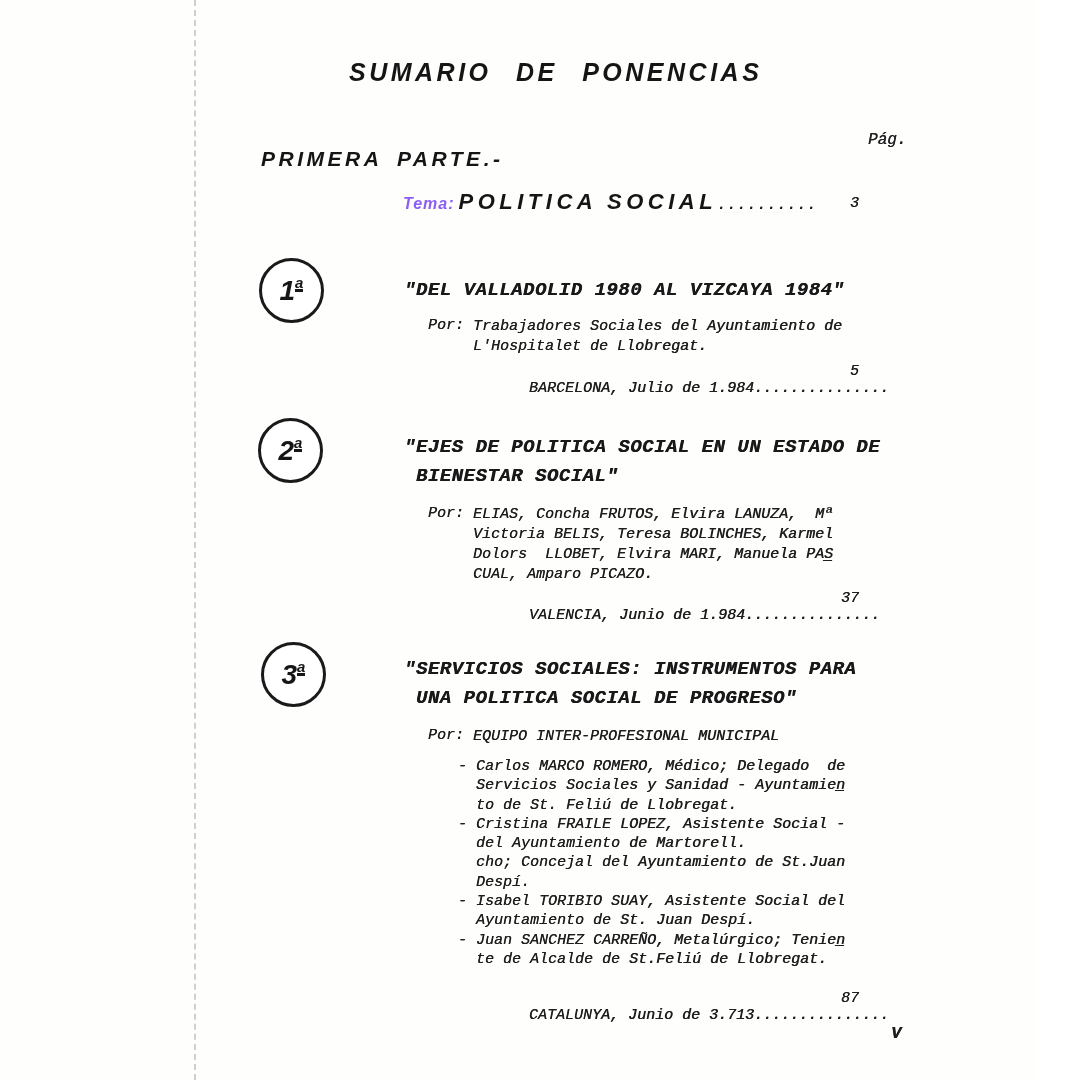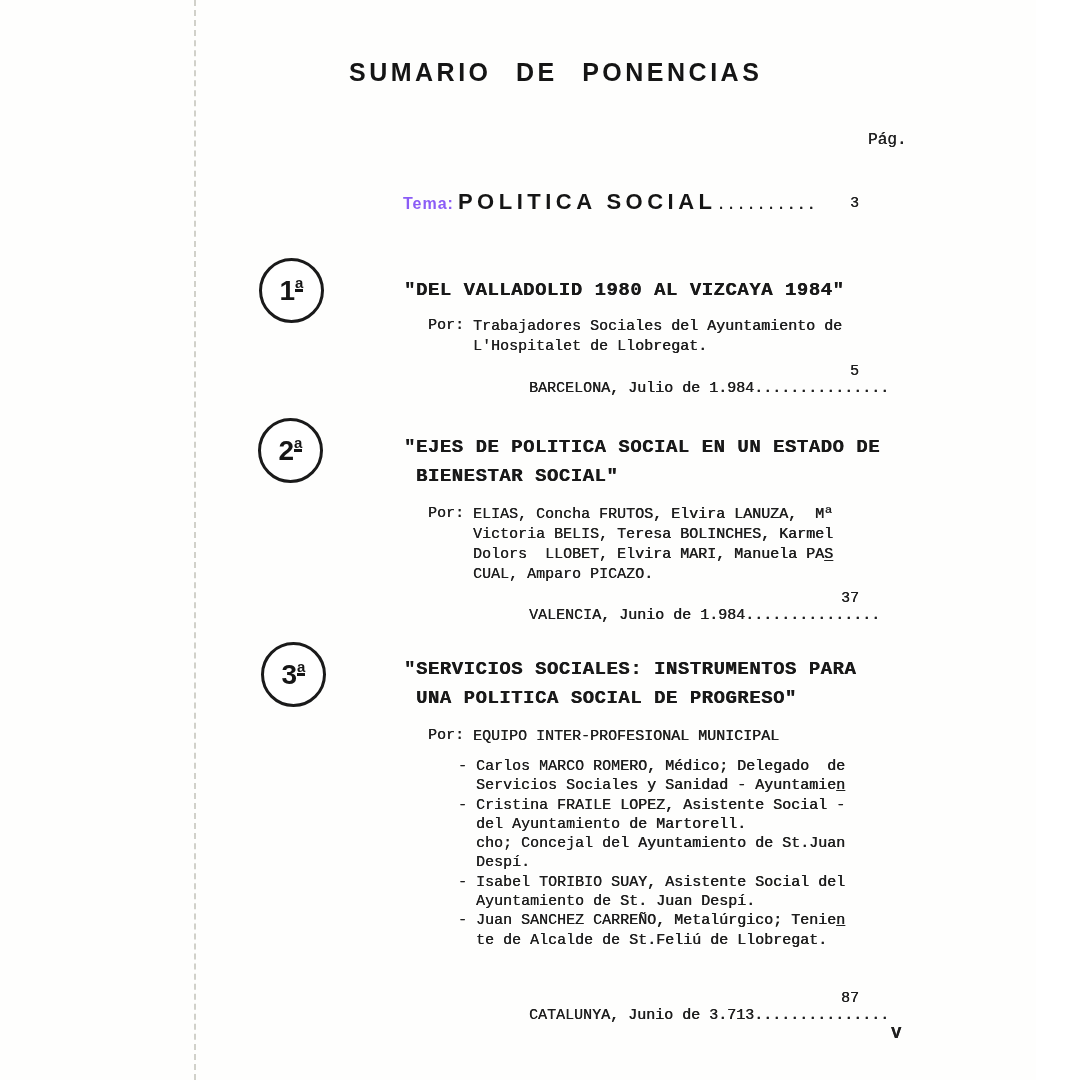--- a/index.html
+++ b/index.html
@@ -1,19 +1,20 @@
 <!DOCTYPE html>
 <html><head>
 <meta charset="utf-8">
 <style>
   html,body{margin:0;padding:0;background:#ffffff;}
   .sheet{
     position:relative;width:1036px;height:1080px;background:#fefefd;
     overflow:hidden;color:#1e1e1e;
     font-family:"Liberation Sans","DejaVu Sans",sans-serif;
+    font-style:italic;
   }
   .mono{font-family:"Liberation Mono","DejaVu Sans Mono",monospace;text-shadow:0.35px 0 0 currentColor;}
   .fold{position:absolute;left:194px;top:0;height:1080px;width:0;border-left:2px dashed #c2c2ba;opacity:.75;}
 
   .doc-title{position:absolute;left:349px;top:58px;margin:0;
     font-size:25px;font-weight:bold;letter-spacing:3.5px;word-spacing:14px;color:#151515;}
   .pag-label{position:absolute;left:868px;top:131px;font-size:16px;color:#222;}
   .part-heading{position:absolute;left:261px;top:147px;margin:0;
     font-size:21px;font-weight:bold;letter-spacing:3.5px;word-spacing:6px;color:#151515;}
 
@@ -56,20 +57,21 @@
   .folio{position:absolute;left:891px;top:1024px;font-size:17px;font-weight:bold;}
 </style>
 </head>
 <body>
 
 <div class="sheet">
   <div class="fold"></div>
 
   <h1 class="doc-title">SUMARIO DE PONENCIAS</h1>
   <div class="pag-label mono">Pág.</div>
+  <h2 class="part-heading">PRIMERA PARTE.-</h2>
 
   <div class="tema">
     <span class="tema-label">Tema:</span><span class="tema-title">POLITICA SOCIAL</span><span class="tema-dots mono">..........</span>
     <span class="pnum mono">3</span>
   </div>
 
   <div class="section s1">
     <div class="badge">
       <span class="num">1</span>
         <span class="ord">a</span>
@@ -125,20 +127,21 @@
       </div>
     <div class="por mono">
       <span class="por-label">Por: </span>
       <div class="author-lines">
           <div>EQUIPO INTER-PROFESIONAL MUNICIPAL</div>
         </div>
     </div>
     <div class="members mono">
         <div>- Carlos MARCO ROMERO, Médico; Delegado  de</div>
         <div>  Servicios Sociales y Sanidad - Ayuntamien̲</div>
+        <div>  to de St. Feliú de Llobregat.</div>
         <div>- Cristina FRAILE LOPEZ, Asistente Social -</div>
         <div>  del Ayuntamiento de Martorell.</div>
         <div>  cho; Concejal del Ayuntamiento de St.Juan</div>
         <div>  Despí.</div>
         <div>- Isabel TORIBIO SUAY, Asistente Social del</div>
         <div>  Ayuntamiento de St. Juan Despí.</div>
         <div>- Juan SANCHEZ CARREÑO, Metalúrgico; Tenien̲</div>
         <div>  te de Alcalde de St.Feliú de Llobregat.</div>
         <div></div>
       </div>

